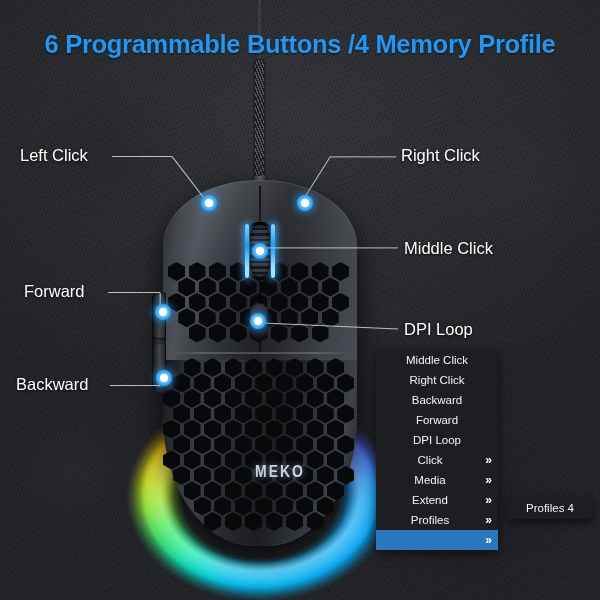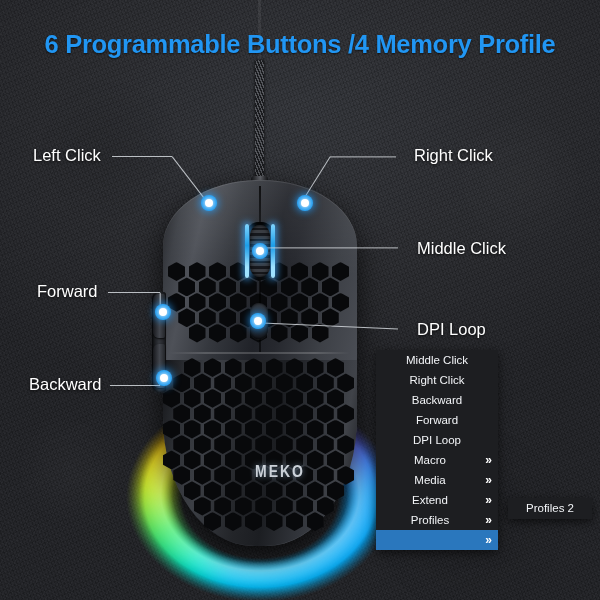--- a/index.html
+++ b/index.html
@@ -189,21 +189,20 @@
     position:absolute; left:225px; top:463px; width:110px; height:18px;
     color:#dfe6ee; font-size:14px; letter-spacing:2px; font-weight:bold;
     text-align:center; opacity:.9; transform:scaleY(1.15);
     text-shadow:0 0 6px rgba(180,220,255,.6);
   }
 
   
   .callout-label {
     position:absolute; color:#ffffff; font-size:16.5px; white-space:nowrap;
     text-shadow:0 1px 3px rgba(0,0,0,.85);
-    margin-left:13px;
   }
   .lead { position:absolute; background:#d5d9de; height:1.4px; transform-origin:0 50%; opacity:.85; }
   .dot {
     position:absolute; width:16px; height:16px; border-radius:50%;
     background:#1e9bf0;
     box-shadow:0 0 7px 2px rgba(33,150,243,.65);
   }
   .dot::after {
     content:""; position:absolute; left:4px; top:4px; width:8px; height:8px;
     border-radius:50%; background:#fff;
@@ -438,23 +437,23 @@
   <div class="callout-label" style="left:24px;top:282px">Forward</div>
   <div class="callout-label" style="left:404px;top:320px">DPI Loop</div>
   <div class="callout-label" style="left:16px;top:375px">Backward</div>
 
   <div class="menu" id="menu">
       <div class="menu-item"><span class="mi-label">Middle Click</span></div>
       <div class="menu-item"><span class="mi-label">Right Click</span></div>
       <div class="menu-item"><span class="mi-label">Backward</span></div>
       <div class="menu-item"><span class="mi-label">Forward</span></div>
       <div class="menu-item"><span class="mi-label">DPI Loop</span></div>
-      <div class="menu-item has-sub"><span class="mi-label">Macro</span><span class="chev">»</span></div>
+      <div class="menu-item has-sub"><span class="mi-label">Click</span><span class="chev">»</span></div>
       <div class="menu-item has-sub"><span class="mi-label">Media</span><span class="chev">»</span></div>
       <div class="menu-item has-sub"><span class="mi-label">Extend</span><span class="chev">»</span></div>
       <div class="menu-item has-sub"><span class="mi-label">Profiles</span><span class="chev">»</span></div>
       <div class="menu-item sel has-sub"><span class="chev">»</span></div>
     </div>
   <div class="submenu" id="submenu">
-      <div class="menu-item">Profiles 2</div>
+      <div class="menu-item">Profiles 4</div>
     </div>
 
 </div>
 
 </body></html>

